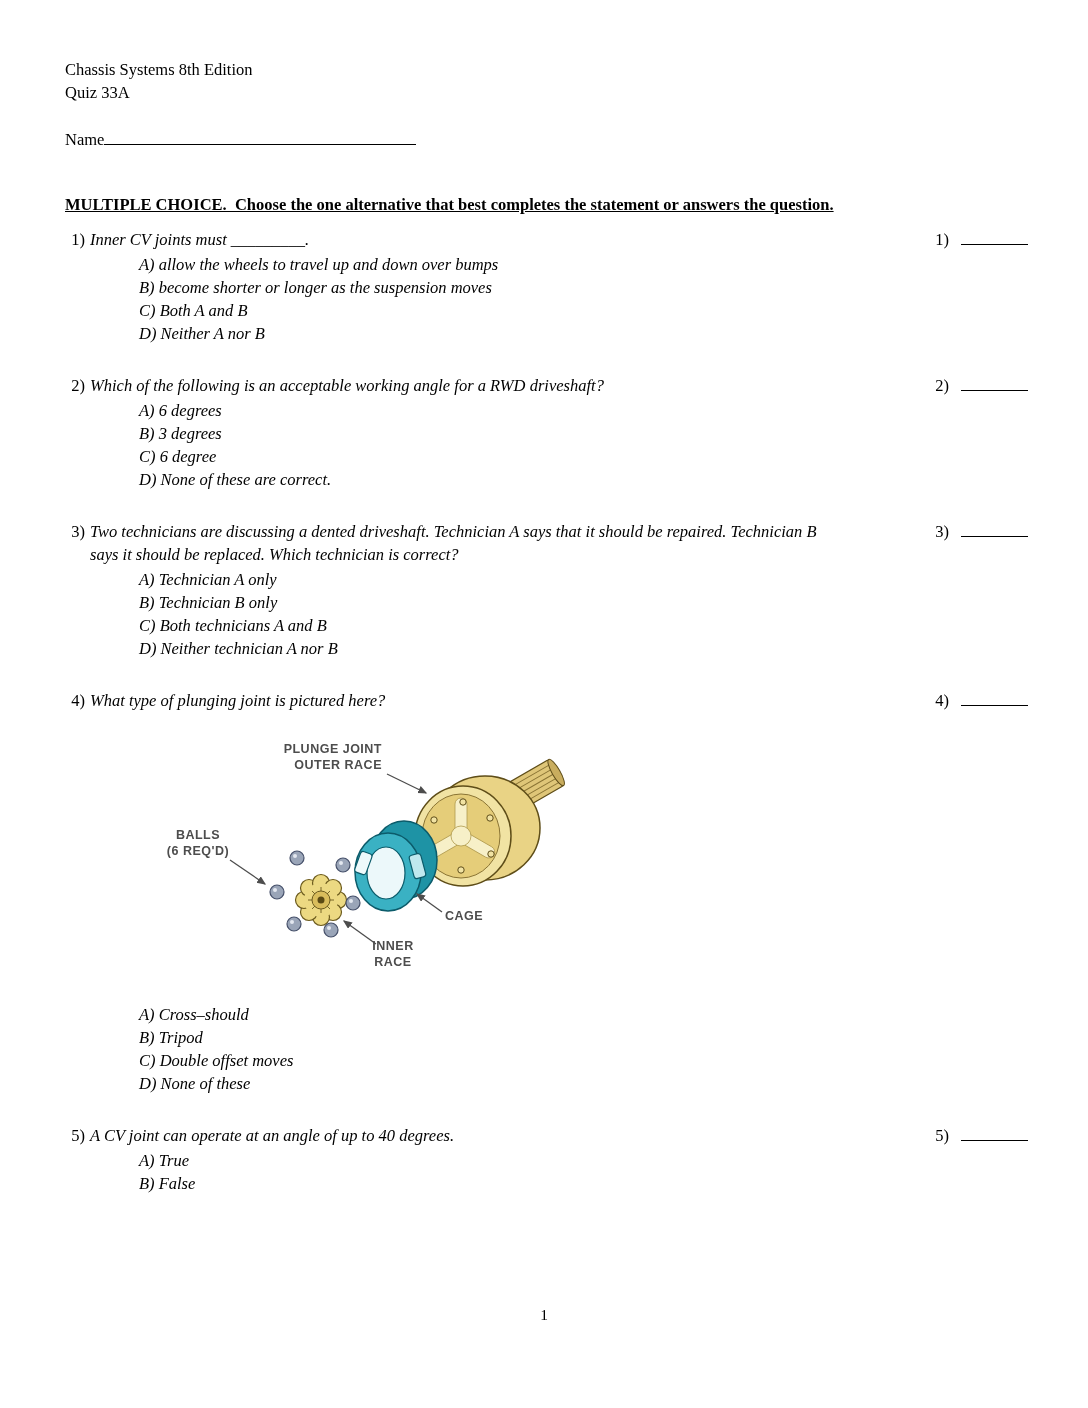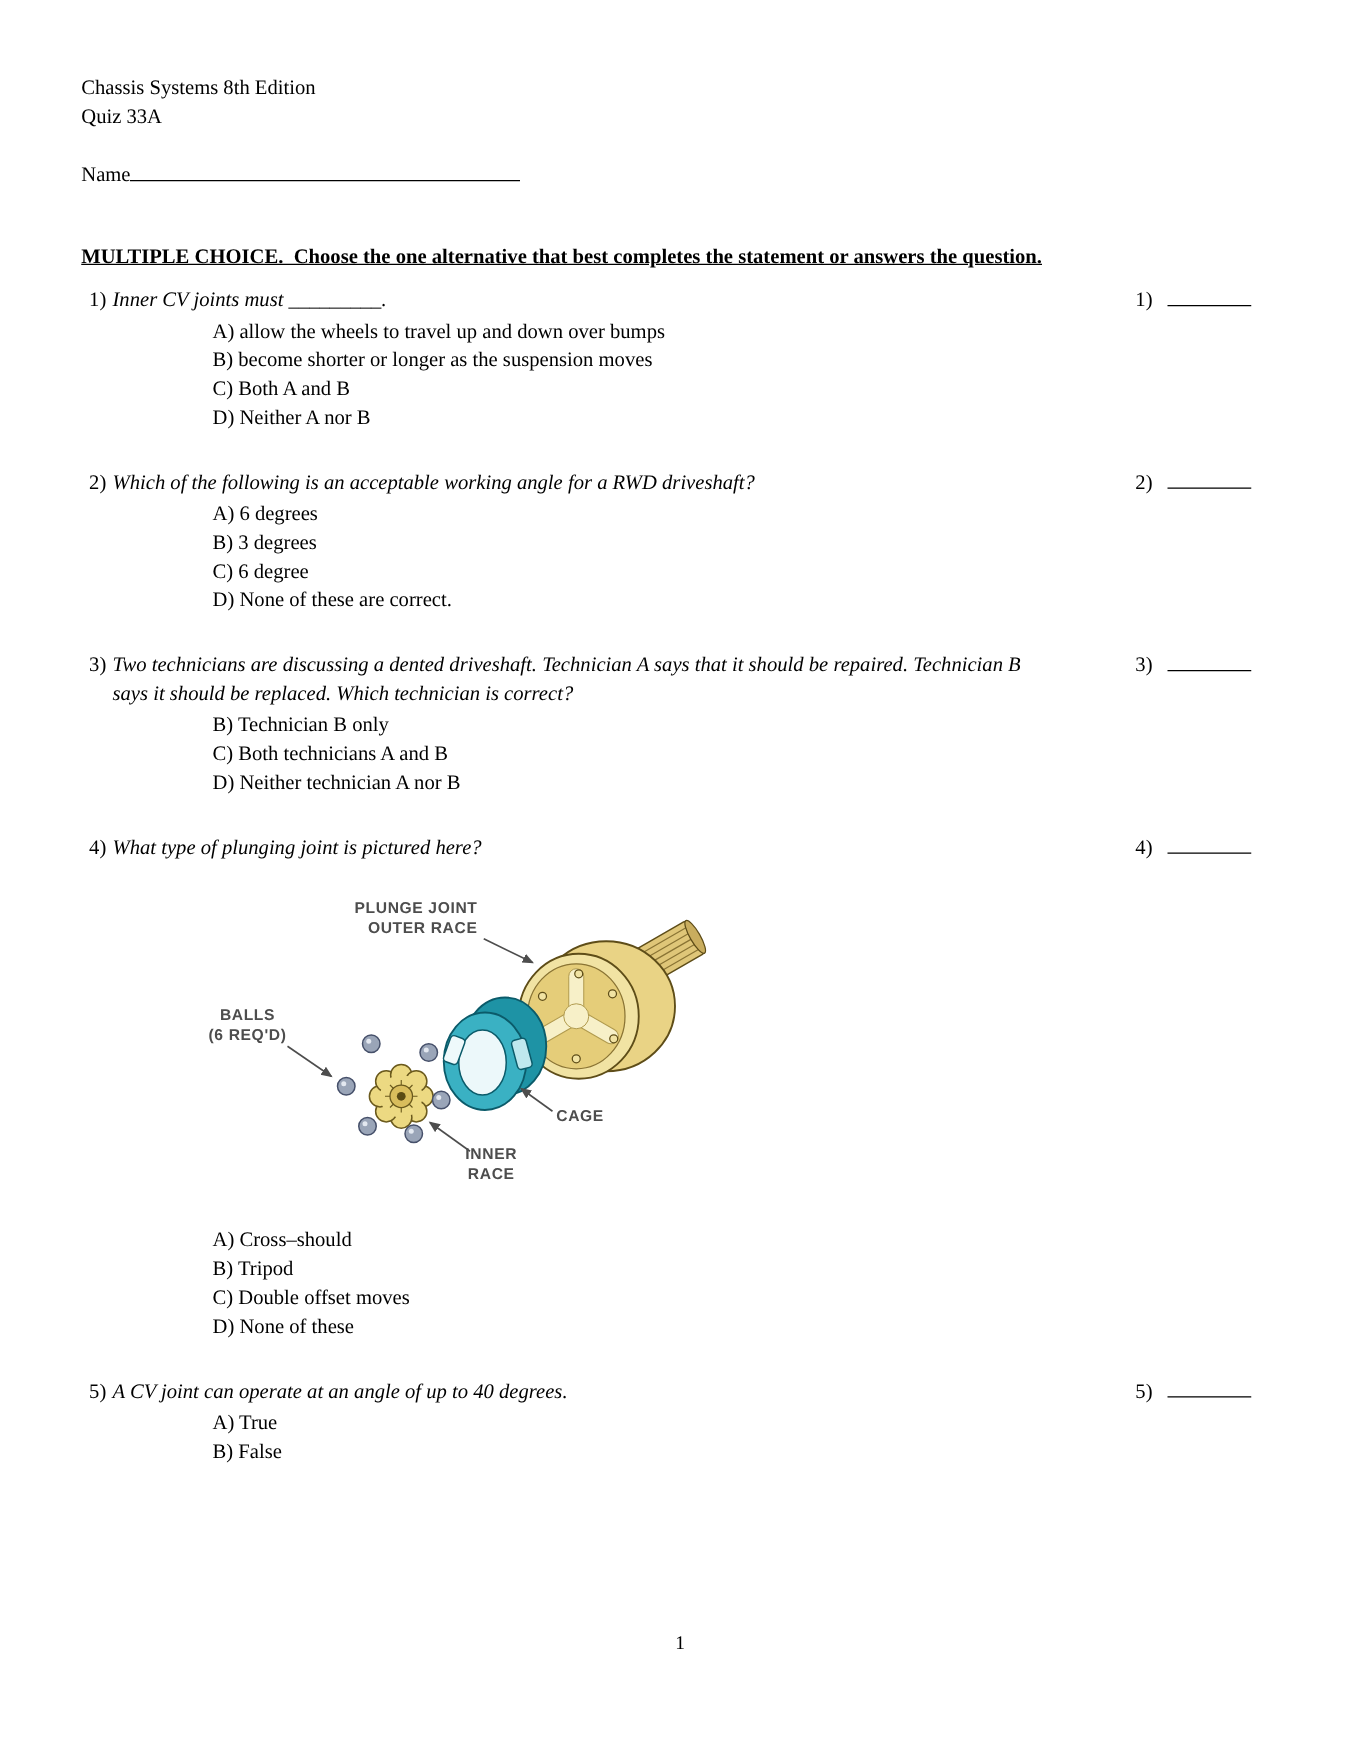--- a/index.html
+++ b/index.html
@@ -2,33 +2,33 @@
 <html><head>
 <meta charset="utf-8">
 <style>
   * { margin:0; padding:0; box-sizing:border-box; }
   html, body { background:#ffffff; }
   .page {
     width:1088px; height:1408px; position:relative; background:#ffffff;
     font-family:"Liberation Serif","DejaVu Serif",serif;
     font-size:16.5px; line-height:23px; color:#000; overflow:hidden;
   }
-  .content { padding:58px 87px 0 65px; }
+  .content { padding:58px 60px 0 65px; }
   .doc-title, .doc-subtitle { }
   .name-row { margin-top:24px; }
   .name-line { display:inline-block; width:312px; border-bottom:1.2px solid #000; }
   .instructions { margin-top:42px; font-weight:bold; white-space:pre-wrap;text-decoration:underline; }
   .questions { margin-top:12px; }
   .question { margin-bottom:29px; }
   .q-row { display:flex; align-items:baseline; }
   .q-num { flex:0 0 auto; width:20px; text-align:right; }
   .q-text { margin-left:5px; max-width:755px;font-style:italic; }
   .q-answer { margin-left:auto; flex:0 0 auto; white-space:nowrap; }
   .ans-line { display:inline-block; width:67px; border-bottom:1.2px solid #000; margin-left:12px; }
-  .options { margin-left:105px; margin-top:2px; }
+  .options { margin-left:74px; margin-top:2px;font-style:italic; }
   .figure { margin:24px 0 22px 95px; width:440px; height:245px; }
   .fig-label { font-family:"Liberation Sans","DejaVu Sans",sans-serif; font-weight:bold; font-size:12.5px; letter-spacing:0.5px; fill:#4d4d4d; }
   .page-number { position:absolute; left:0; right:0; top:1303px; text-align:center; font-size:15.5px; }
 </style>
 </head>
 <body>
 
 <div class="page">
   <div class="content">
 
@@ -69,20 +69,21 @@
         </div>
       </div>
 
       <div class="question">
         <div class="q-row">
           <div class="q-num">3)</div>
           <div class="q-text">Two technicians are discussing a dented driveshaft. Technician A says that it should be repaired. Technician B says it should be replaced. Which technician is correct?</div>
           <div class="q-answer"><span>3)</span><span class="ans-line"></span></div>
         </div>
         <div class="options">
+          <div class="option">A) Technician A only</div>
           <div class="option">B) Technician B only</div>
           <div class="option">C) Both technicians A and B</div>
           <div class="option">D) Neither technician A nor B</div>
         </div>
       </div>
 
       <div class="question">
         <div class="q-row">
           <div class="q-num">4)</div>
           <div class="q-text">What type of plunging joint is pictured here?</div>

